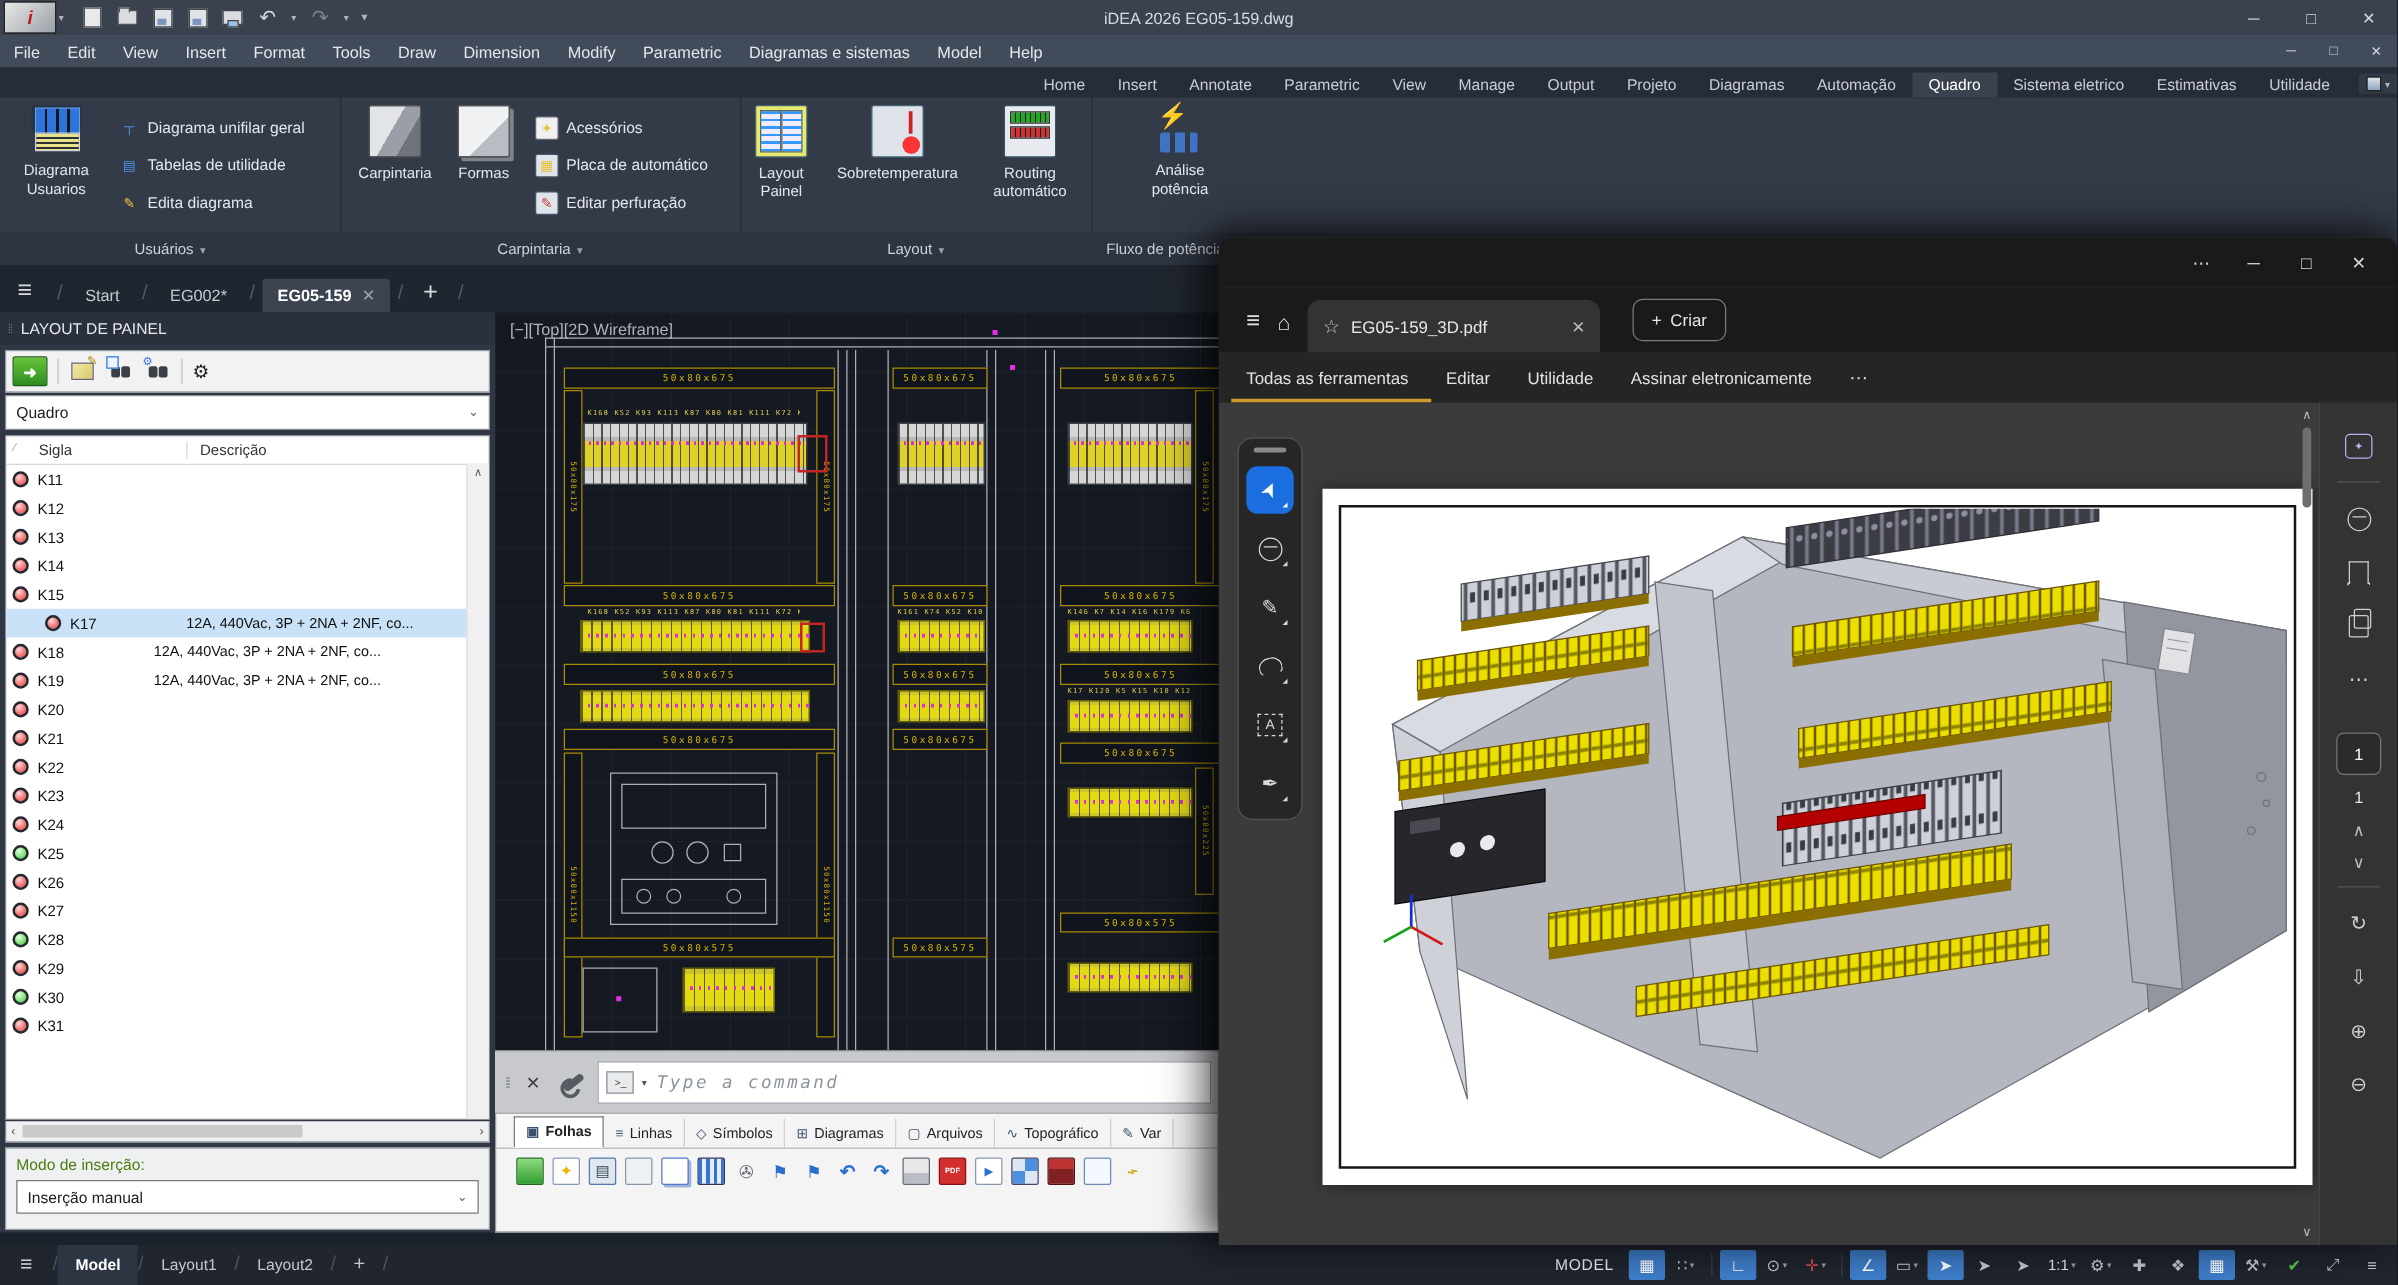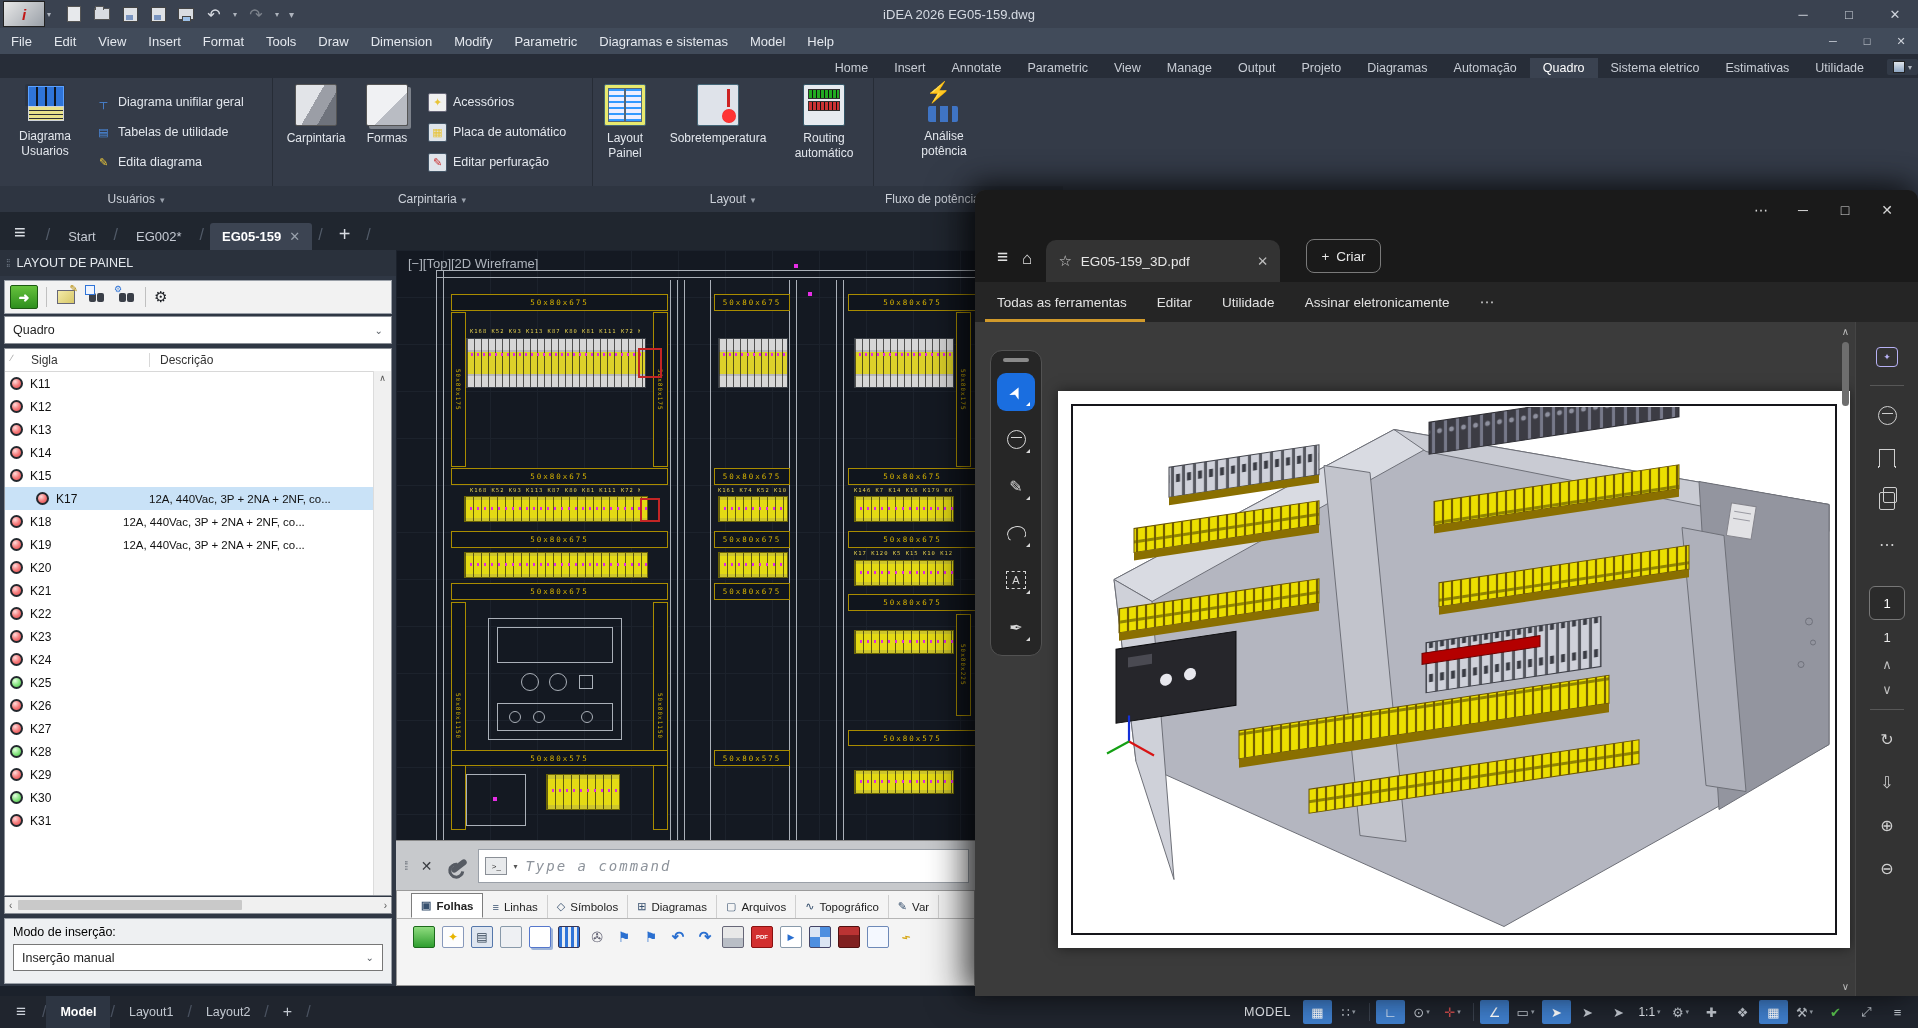--- a/index.html
+++ b/index.html
@@ -94,21 +94,21 @@
   .trow.sel{background:#c9e2f7;padding-left:26px;}
   .dot{width:13px;height:13px;border-radius:50%;border:2px solid #23282e;box-sizing:border-box;margin:0 7px 0 5px;flex:none;}
   .dot.red{background:radial-gradient(circle at 35% 30%,#ffd9d9,#f47676 55%,#da5050);}
   .dot.green{background:radial-gradient(circle at 35% 30%,#e4ffe0,#82e27c 55%,#48ba48);}
   .sig{width:93px;}
   .dsc{font-size:11.5px;white-space:nowrap;}
   .vscol{position:absolute;right:0;top:22px;bottom:0;width:17px;background:#f0f0f0;border-left:1px solid #dcdcdc;display:flex;flex-direction:column;align-items:center;color:#555;font-size:9px;}
   .lp-hscroll{position:absolute;left:4px;right:4px;bottom:72px;height:16px;background:#f0f0f0;border:1px solid #8a8f96;border-top:none;display:flex;align-items:center;color:#555;font-size:10px;}
   .hthumb{height:10px;width:58%;background:#c9c9c9;margin-left:6px;border-radius:1px;}
   .lp-insert{position:absolute;left:4px;right:4px;bottom:2px;height:66px;background:#eef0f2;border:1px solid #9aa0a8;padding:6px 8px;box-sizing:border-box;}
-  .lp-insert .lab{color:#000000;font-size:12.5px;}
+  .lp-insert .lab{color:#4d7c0f;font-size:12.5px;}
   .lp-select{margin-top:5px;height:25px;background:#fff;border:1px solid #777;display:flex;align-items:center;justify-content:space-between;padding:0 8px;font-size:12.5px;color:#1d1d1d;}
   
   #cadcanvas{left:396px;top:250px;width:579px;height:590px;background:#141922;overflow:hidden;}
   #cadcanvas .grid{position:absolute;inset:0;background-image:linear-gradient(#1c222c 1px,transparent 1px),linear-gradient(90deg,#1c222c 1px,transparent 1px);background-size:47px 47px;}
   .vplabel{position:absolute;left:12px;top:6px;color:#aeb4bc;font-size:13px;}
   .vl{position:absolute;width:1px;background:#aab0b8;top:30px;bottom:0;}
   .hl{position:absolute;height:1px;background:#aab0b8;}
   .mdot{position:absolute;width:4px;height:4px;background:#e62ee6;}
   .r675{position:absolute;border:1px solid #a98c00;color:#d7b300;background:#10151d;font-family:"DejaVu Sans Mono",monospace;font-size:7.5px;letter-spacing:2px;display:flex;align-items:center;justify-content:center;overflow:hidden;}
   .srail{position:absolute;border:1px solid #a98c00;color:#d7b300;background:#10151d;font-family:"DejaVu Sans Mono",monospace;font-size:6px;display:flex;align-items:center;justify-content:center;writing-mode:vertical-rl;overflow:hidden;letter-spacing:1px;}

